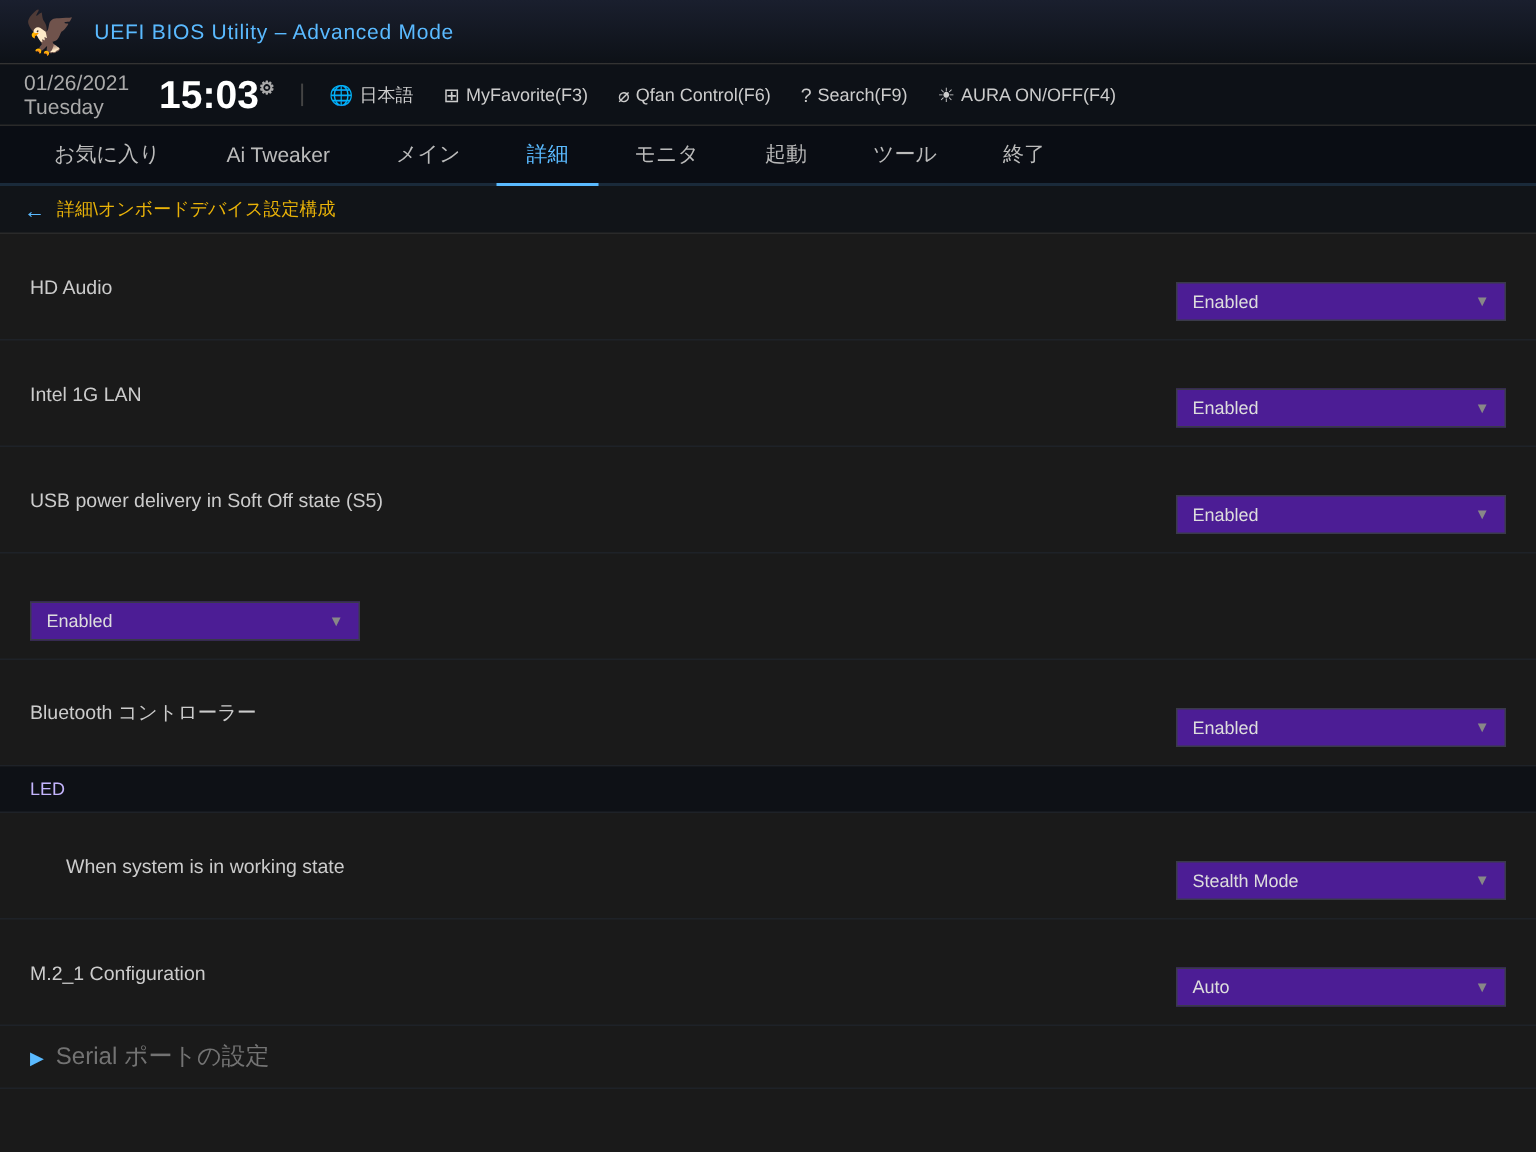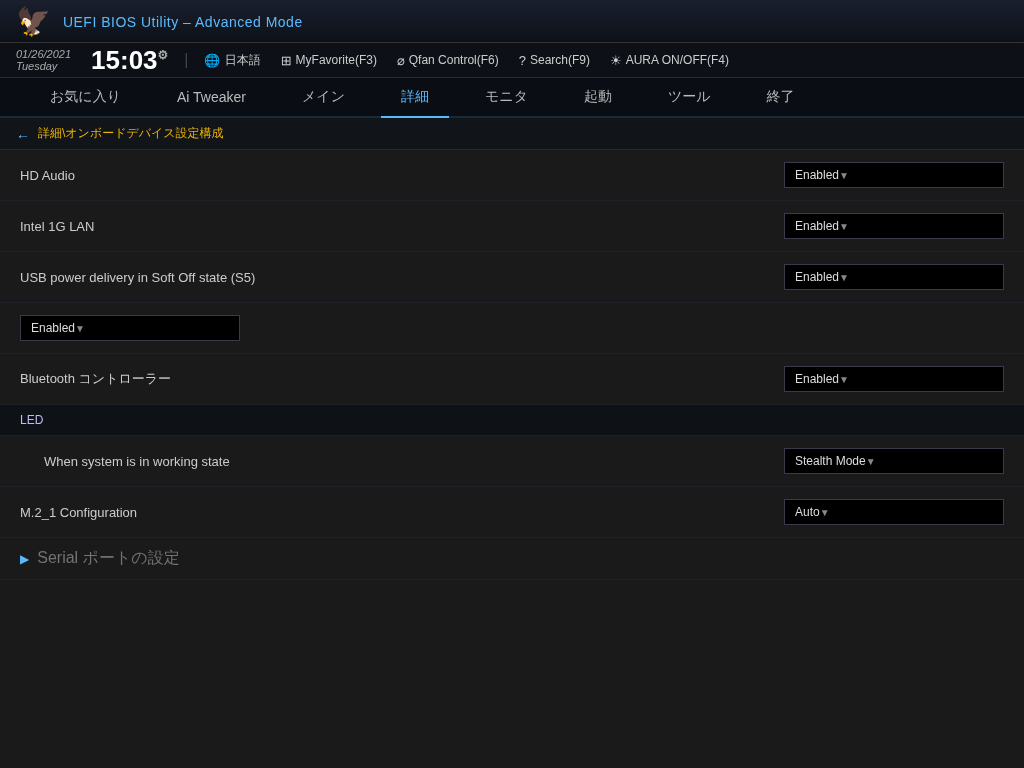--- a/index.html
+++ b/index.html
@@ -58,22 +58,21 @@
     }
 
     .datetime-area {
       display: flex;
       flex-direction: column;
       margin-right: 4px;
     }
 
     .date-text {
       color: #aaa;
-      font-size: 11px;
-      font-style: italic;
+      font-size: 14px;
     }
 
     .time-text {
       color: #fff;
       font-size: 26px;
       font-weight: bold;
       line-height: 1;
     }
 
     .gear-icon {
@@ -104,25 +103,25 @@
       white-space: nowrap;
     }
 
     .toolbar-item .ti-icon {
       font-size: 13px;
     }
 
     
     .nav-bar {
       background: #0a0d14;
-      padding: 0 30px;
+      padding: 0 16px;
       display: flex;
       align-items: stretch;
       border-bottom: 2px solid #1a2a3a;
-      gap: 16px;
+      gap: 4px;
     }
 
     .nav-tab {
       color: #bbb;
       font-size: 14px;
       padding: 10px 20px;
       cursor: pointer;
       border: none;
       background: none;
       display: flex;
@@ -168,26 +167,28 @@
     .setting-label {
       flex: 1;
       color: #ccc;
       font-size: 13px;
     }
 
     .setting-value {
       min-width: 220px;
       display: flex;
       align-items: center;
-      background: #000000;
+      justify-content: space-between;
+      background: #4c1d95;
       border: 1px solid #3a3a4a;
       padding: 5px 10px;
       font-size: 12px;
       color: #ddd;
       cursor: pointer;
+      margin-top: 20px;
     }
 
     .setting-value .dropdown-arrow {
       color: #888;
       font-size: 10px;
     }
 
     
     .section-header {
       padding: 8px 20px;

